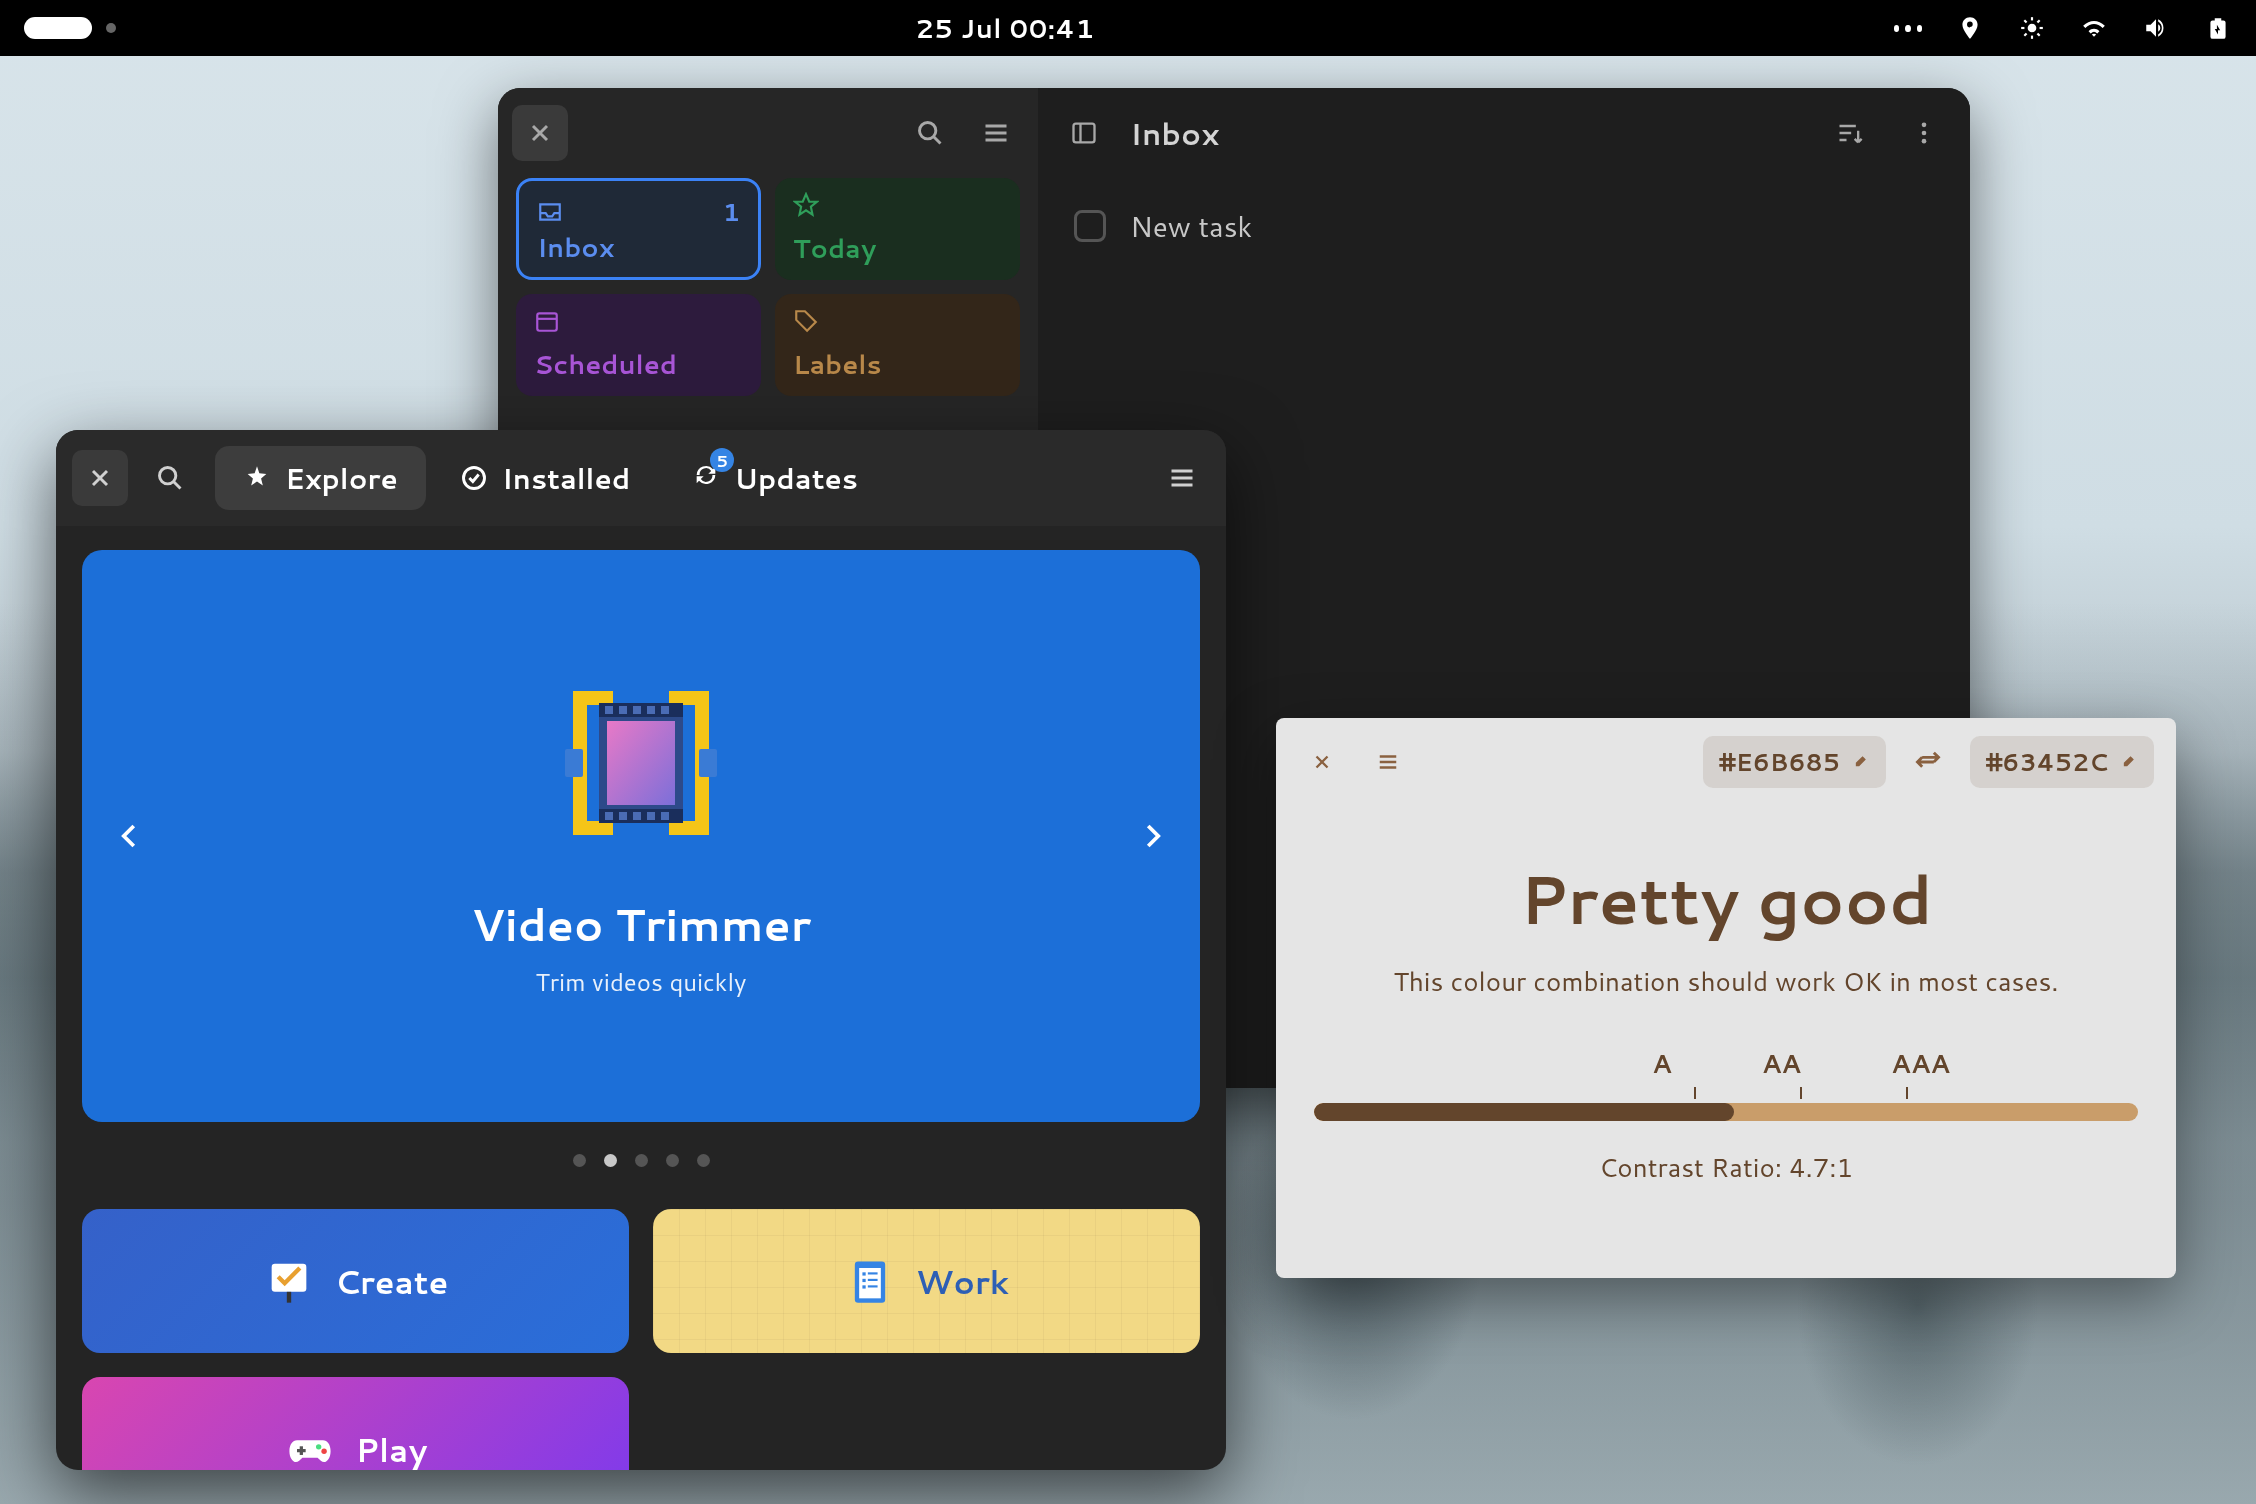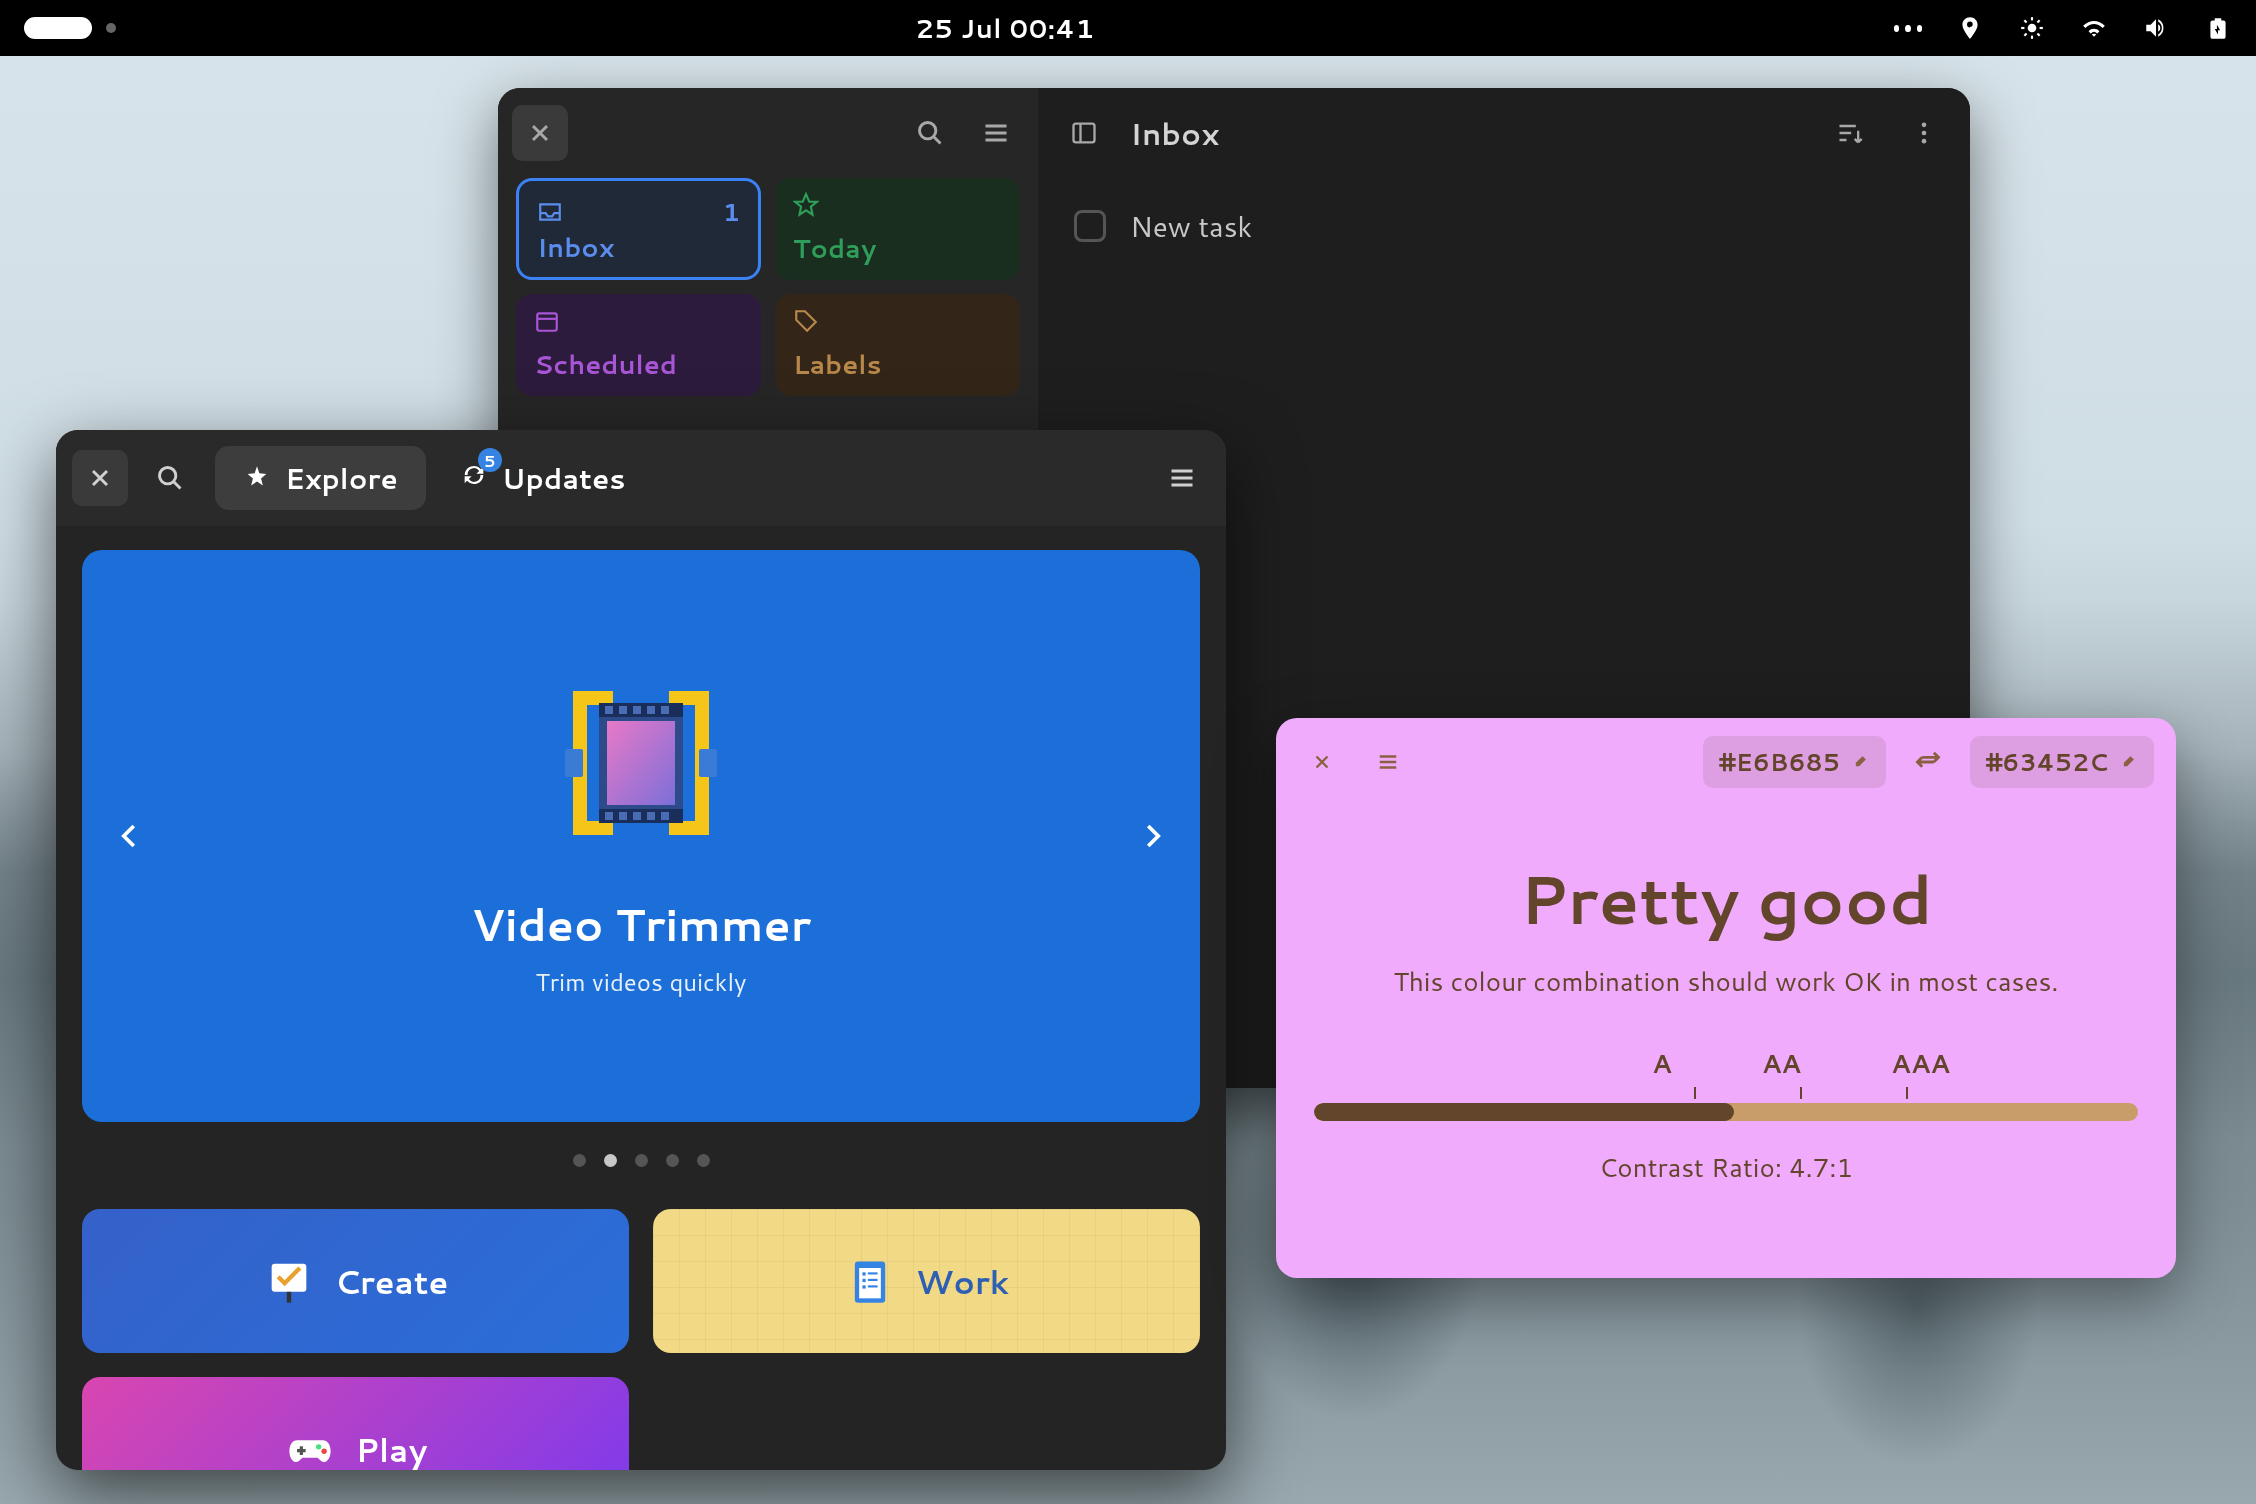--- a/index.html
+++ b/index.html
@@ -84,21 +84,21 @@
 .cat.work{background:#f2d985;background-image:linear-gradient(rgba(0,0,0,.04) 1px,transparent 1px),linear-gradient(90deg,rgba(0,0,0,.04) 1px,transparent 1px);background-size:26px 26px;color:#2d5fb5}
 .cat.play{background:linear-gradient(135deg,#d946b0 0%,#7c3aed 100%)}
 .cat-ic{width:52px;height:52px;display:flex;align-items:center;justify-content:center}
 .cats2{display:grid;grid-template-columns:1fr 1fr 1fr;gap:24px;margin-top:24px}
 .cat2{height:60px;border-radius:18px}
 .cat2.a{background:linear-gradient(135deg,#ef4444,#f59e0b)}
 .cat2.b{background:#22c55e}
 .cat2.c{background:#4b5563}
 
 
-.win-ct{position:absolute;left:1276px;top:718px;width:900px;height:560px;border-radius:21px;background:#f0abfc;box-shadow:0 20px 60px rgba(0,0,0,.4);overflow:hidden}
+.win-ct{position:absolute;left:1276px;top:718px;width:900px;height:560px;border-radius:8px;background:#e5e5e5;box-shadow:0 20px 60px rgba(0,0,0,.4);overflow:hidden}
 .ct-hdr{height:88px;display:flex;align-items:center;padding:0 22px;gap:18px}
 .ct-btn{width:48px;height:48px;border-radius:10px;display:flex;align-items:center;justify-content:center;cursor:pointer}
 .ct-btn svg{width:22px;height:22px;fill:#8a6140;stroke:#8a6140}
 .color-field{display:flex;align-items:center;gap:10px;height:52px;padding:0 16px;border-radius:10px;background:rgba(99,69,44,.12);color:#63452c;font-size:24px;font-weight:600}
 .color-field svg{width:20px;height:20px;fill:#8a6140}
 .swap-ic{width:48px;height:48px;display:flex;align-items:center;justify-content:center}
 .swap-ic svg{width:28px;height:28px;fill:none;stroke:#8a6140;stroke-width:2.5}
 .ct-body{padding:20px 38px;text-align:center;color:#63452c}
 .ct-h{font-size:66px;font-weight:800;margin:26px 0 18px}
 .ct-p{font-size:26px;margin-bottom:46px}
@@ -265,20 +265,27 @@
             <circle cx="10" cy="10" r="7" fill="none" stroke="#d0d0d0" stroke-width="2.5"></circle>
             <line x1="15" y1="15" x2="21" y2="21" stroke="#d0d0d0" stroke-width="2.5"></line>
           </svg>
         </div>
       <div class="sw-tabs">
         <div class="sw-tab active">
           <svg viewBox="0 0 24 24">
               <path d="M12 2l2 6 6 .5-4.5 4 1.5 6-5-3.5L7 18.5 8.5 12.5 4 8.5 10 8z"></path>
             </svg>
           <span>Explore</span>
+        </div>
+        <div class="sw-tab">
+          <svg viewBox="0 0 24 24">
+              <circle cx="12" cy="12" r="9" fill="none" stroke="#fff" stroke-width="2.5"></circle>
+              <path d="M8 12l3 3 5-6" fill="none" stroke="#fff" stroke-width="2.5"></path>
+            </svg>
+          <span>Installed</span>
         </div>
         <div class="sw-tab">
           <div class="tab-ic">
             <svg viewBox="0 0 24 24">
                 <path d="M4 12a8 8 0 0 1 14-5l2-2v6h-6l2.5-2.5A5.5 5.5 0 0 0 6.5 12M20 12a8 8 0 0 1-14 5l-2 2v-6h6l-2.5 2.5A5.5 5.5 0 0 0 17.5 12"></path>
               </svg>
             <div class="badge">5</div>
           </div>
           <span>Updates</span>
         </div>

